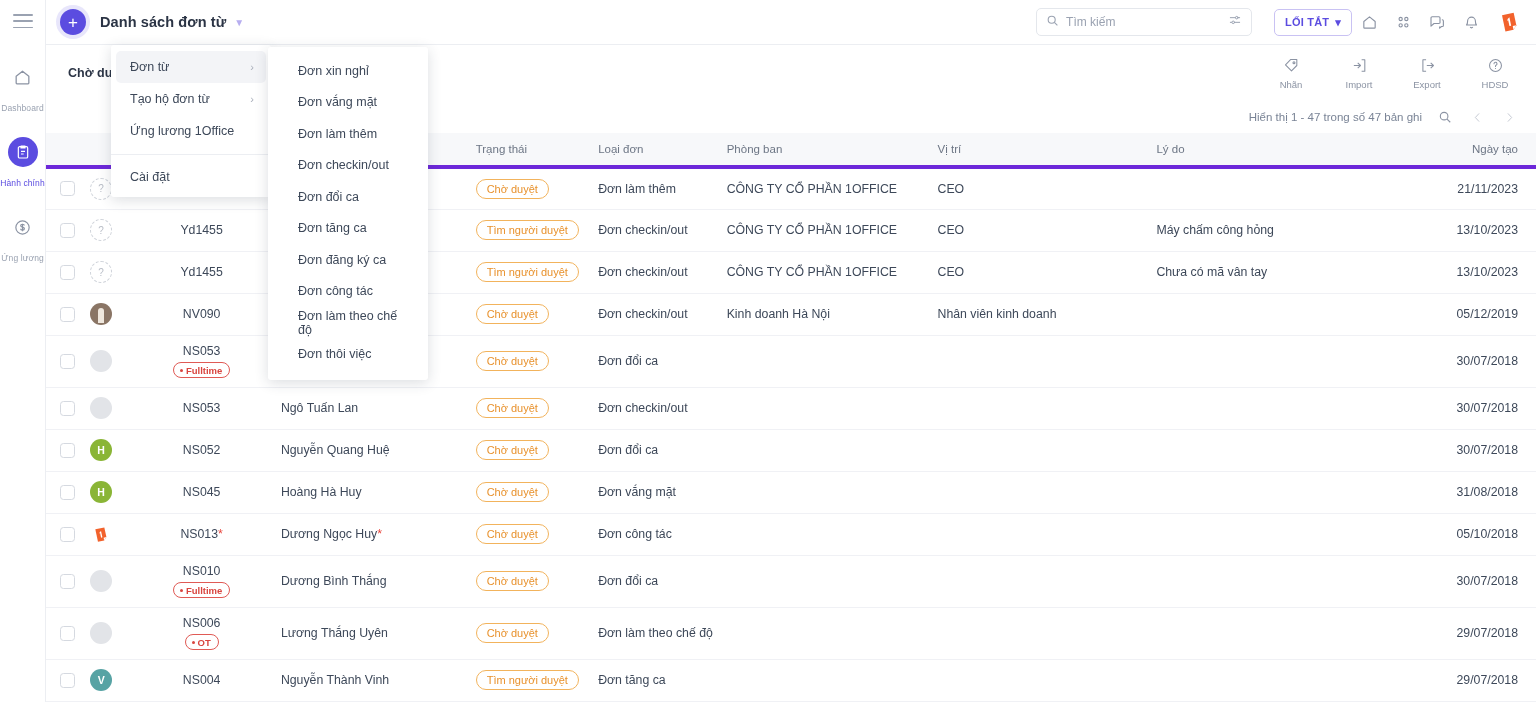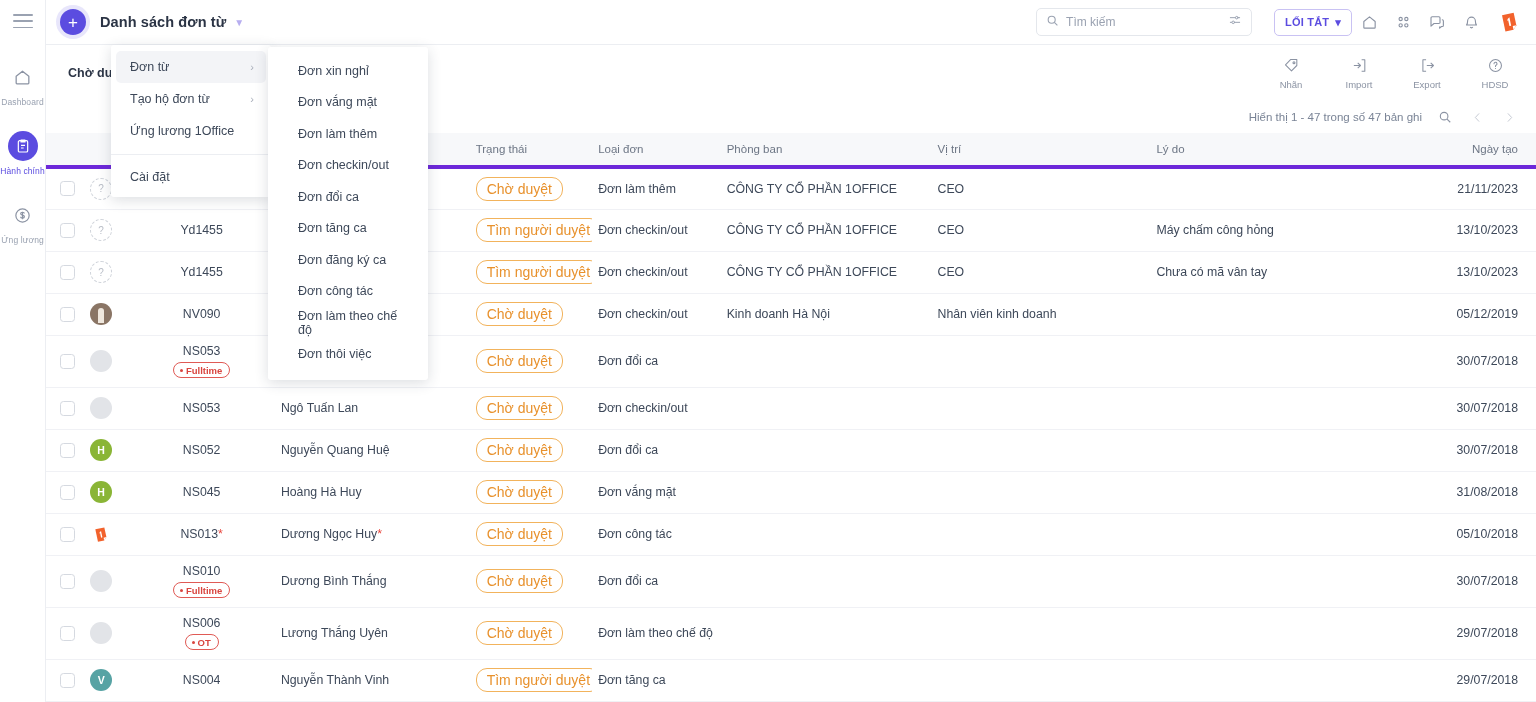--- a/index.html
+++ b/index.html
@@ -17,21 +17,21 @@
     width: 46px; height: 702px; background: #ffffff;
     border-right: 1px solid #eceef2;
     display: flex; flex-direction: column; align-items: center;
     padding-top: 14px; flex: 0 0 46px; z-index: 30;
   }
   .hamburger { width: 20px; height: 14px; display:flex; flex-direction:column; justify-content:space-between; margin-bottom: 34px; cursor: pointer;}
   .hamburger i { display:block; height:1.5px; background:#9aa2b1; border-radius:2px;}
   .rail-item { display:flex; flex-direction:column; align-items:center; margin-bottom: 24px; cursor:pointer; width:46px;}
   .rail-ico { width: 30px; height: 30px; display:flex; align-items:center; justify-content:center; border-radius:50%; }
   .rail-ico.active { background:#5b4ce0; }
-  .rail-label { font-size: 8.5px; color:#9aa2b1; margin-top: 5px; letter-spacing:.1px; }
+  .rail-label { font-size: 8.5px; color:#9aa2b1; margin-top: 11px; letter-spacing:.1px; }
   .rail-label.active { color:#5b4ce0; }
 
   
   .main { flex: 1; display:flex; flex-direction:column; min-width:0; position:relative; }
 
   
   .topbar {
     height: 45px; border-bottom: 1px solid #eceef2; display:flex; align-items:center;
     padding: 0 14px 0 14px; background:#fff; position:relative; z-index: 25;
   }
@@ -129,21 +129,21 @@
 
   .code-cell { display:flex; flex-direction:column; gap: 4px; align-items:center; }
   .code-txt { font-size: 12.3px; color:#3d4859; }
   .tagpill {
     border:1px solid #e05a55; color:#d9453f; font-size: 9.5px; border-radius: 9px;
     padding: 1.5px 7px 1.5px 6px; display:inline-flex; align-items:center; gap:3px; font-weight:bold;
   }
   .tagpill .dot { width:3px;height:3px;border-radius:50%;background:#d9453f; display:inline-block;}
 
   .badge {
-    border:1px solid #f2b35c; color:#e8912c; font-size: 14px; border-radius: 11px;
+    border:1px solid #f2b35c; color:#e8912c; font-size: 11px; border-radius: 11px;
     padding: 3px 10px; display:inline-block; background:#fff; white-space:nowrap;
   }
   .star { color:#e8453c; }
 
   
   .menu-l1 {
     position:absolute; left: 65px; top: 45px; width: 160px; background:#fff;
     box-shadow: 0 3px 14px rgba(40,50,70,.16); border-radius: 3px; z-index: 60;
     padding: 6px 0 4px 0;
   }

